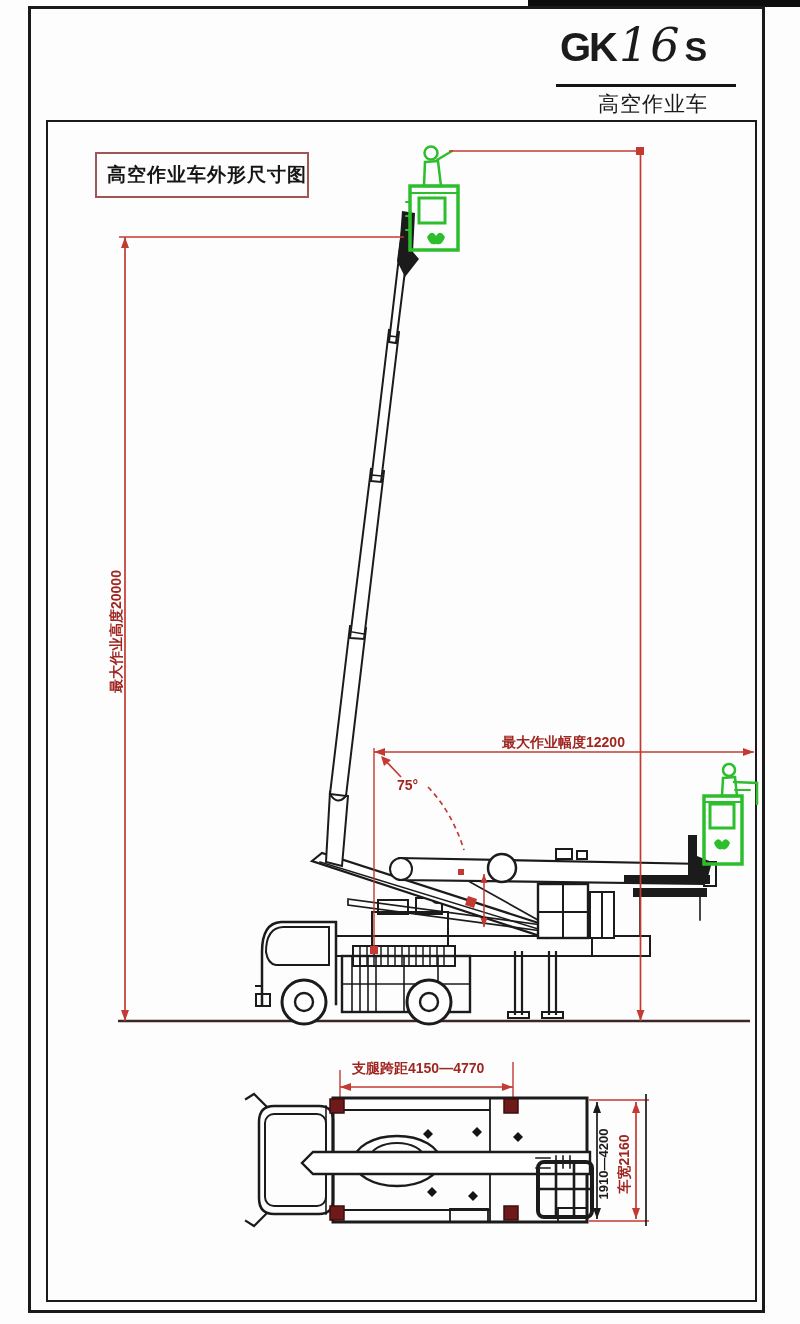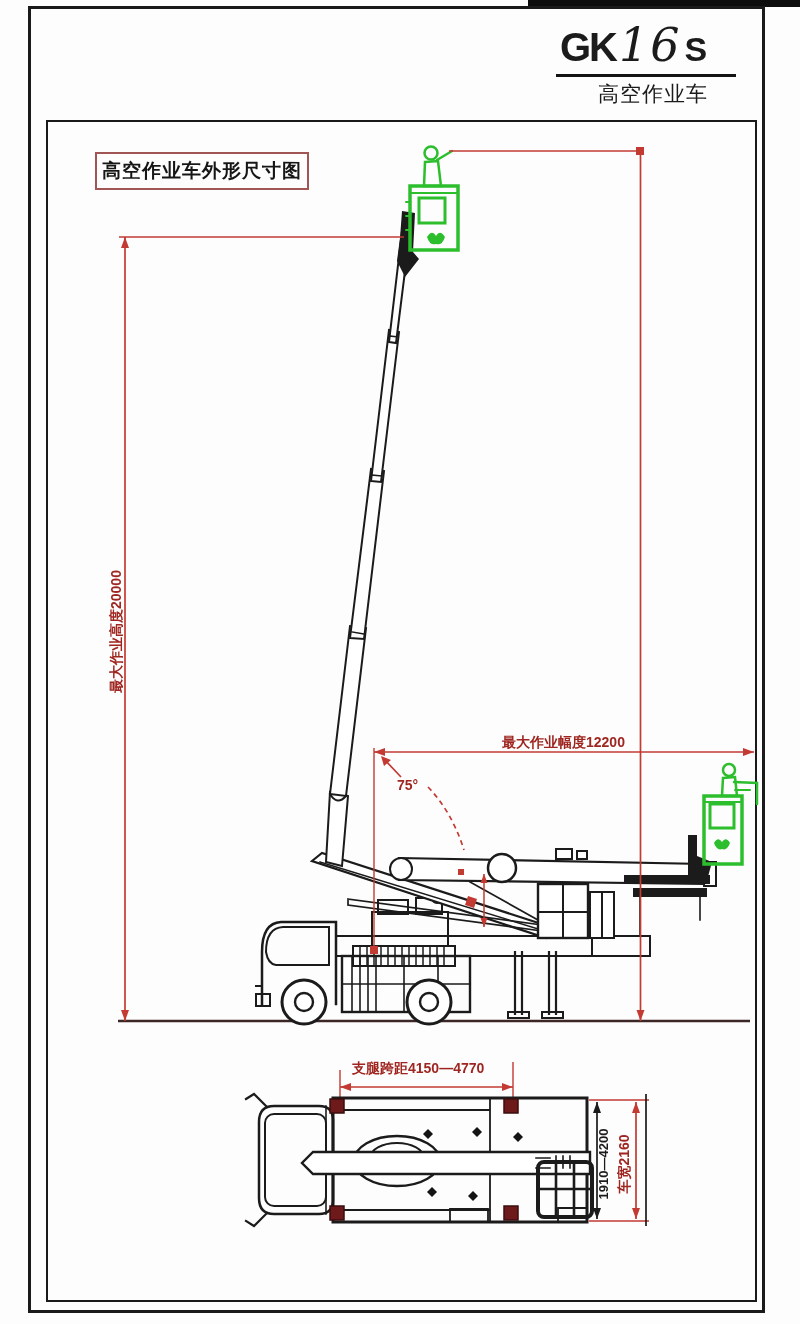--- a/index.html
+++ b/index.html
@@ -5,30 +5,30 @@
   html,body{margin:0;padding:0;background:#ffffff;}
   body{width:800px;height:1324px;position:relative;overflow:hidden;
        font-family:"Liberation Sans",sans-serif;color:#1b1b1b;}
   .page{position:absolute;inset:0;background:#fdfdfd;}
   .top-bar{position:absolute;left:528px;top:0;width:272px;height:7px;background:#0d0d0d;}
   .outer-frame{position:absolute;left:28px;top:6px;width:737px;height:1307px;
                border:3px solid #1a1a1a;box-sizing:border-box;}
   .inner-frame{position:absolute;left:46px;top:120px;width:711px;height:1182px;
                border:2px solid #1a1a1a;box-sizing:border-box;}
   .title-block{position:absolute;left:556px;top:18px;width:180px;}
-  .model-line{border-bottom:3px solid #141414;padding:0 2px 2px 4px;white-space:nowrap;}
+  .model-line{border-bottom:3px solid #141414;padding:0 2px 12px 4px;white-space:nowrap;}
   .m-prefix{font-weight:bold;font-size:40px;letter-spacing:-2px;}
   .m-number{font-family:"DejaVu Serif",serif;font-style:italic;font-size:46px;
             letter-spacing:2px;padding:0 3px;}
   .m-suffix{font-weight:bold;font-size:34px;}
   .model-subtitle{font-weight:normal;font-size:21px;letter-spacing:1px;
                   margin-top:3px;padding-left:42px;white-space:nowrap;}
-  .label-box{position:absolute;left:95px;top:152px;width:214px;height:38px;
+  .label-box{position:absolute;left:95px;top:152px;width:214px;height:46px;
              border:2px solid #a15555;box-sizing:border-box;display:flex;
-             align-items:center;justify-content:center;}
+             align-items:center;justify-content:flex-end;}
   .label-box span{font-weight:bold;font-size:19px;letter-spacing:1px;color:#161616;}
   svg.draw{position:absolute;left:0;top:0;}
   .dimtext{font-family:"Liberation Sans",sans-serif;font-weight:bold;font-size:14px;fill:#9f2620;}
   .dimtext-black{font-family:"Liberation Sans",sans-serif;font-weight:bold;font-size:13px;fill:#1b1b1b;}
 </style>
 </head>
 <body>
 
 <div class="page">
 

